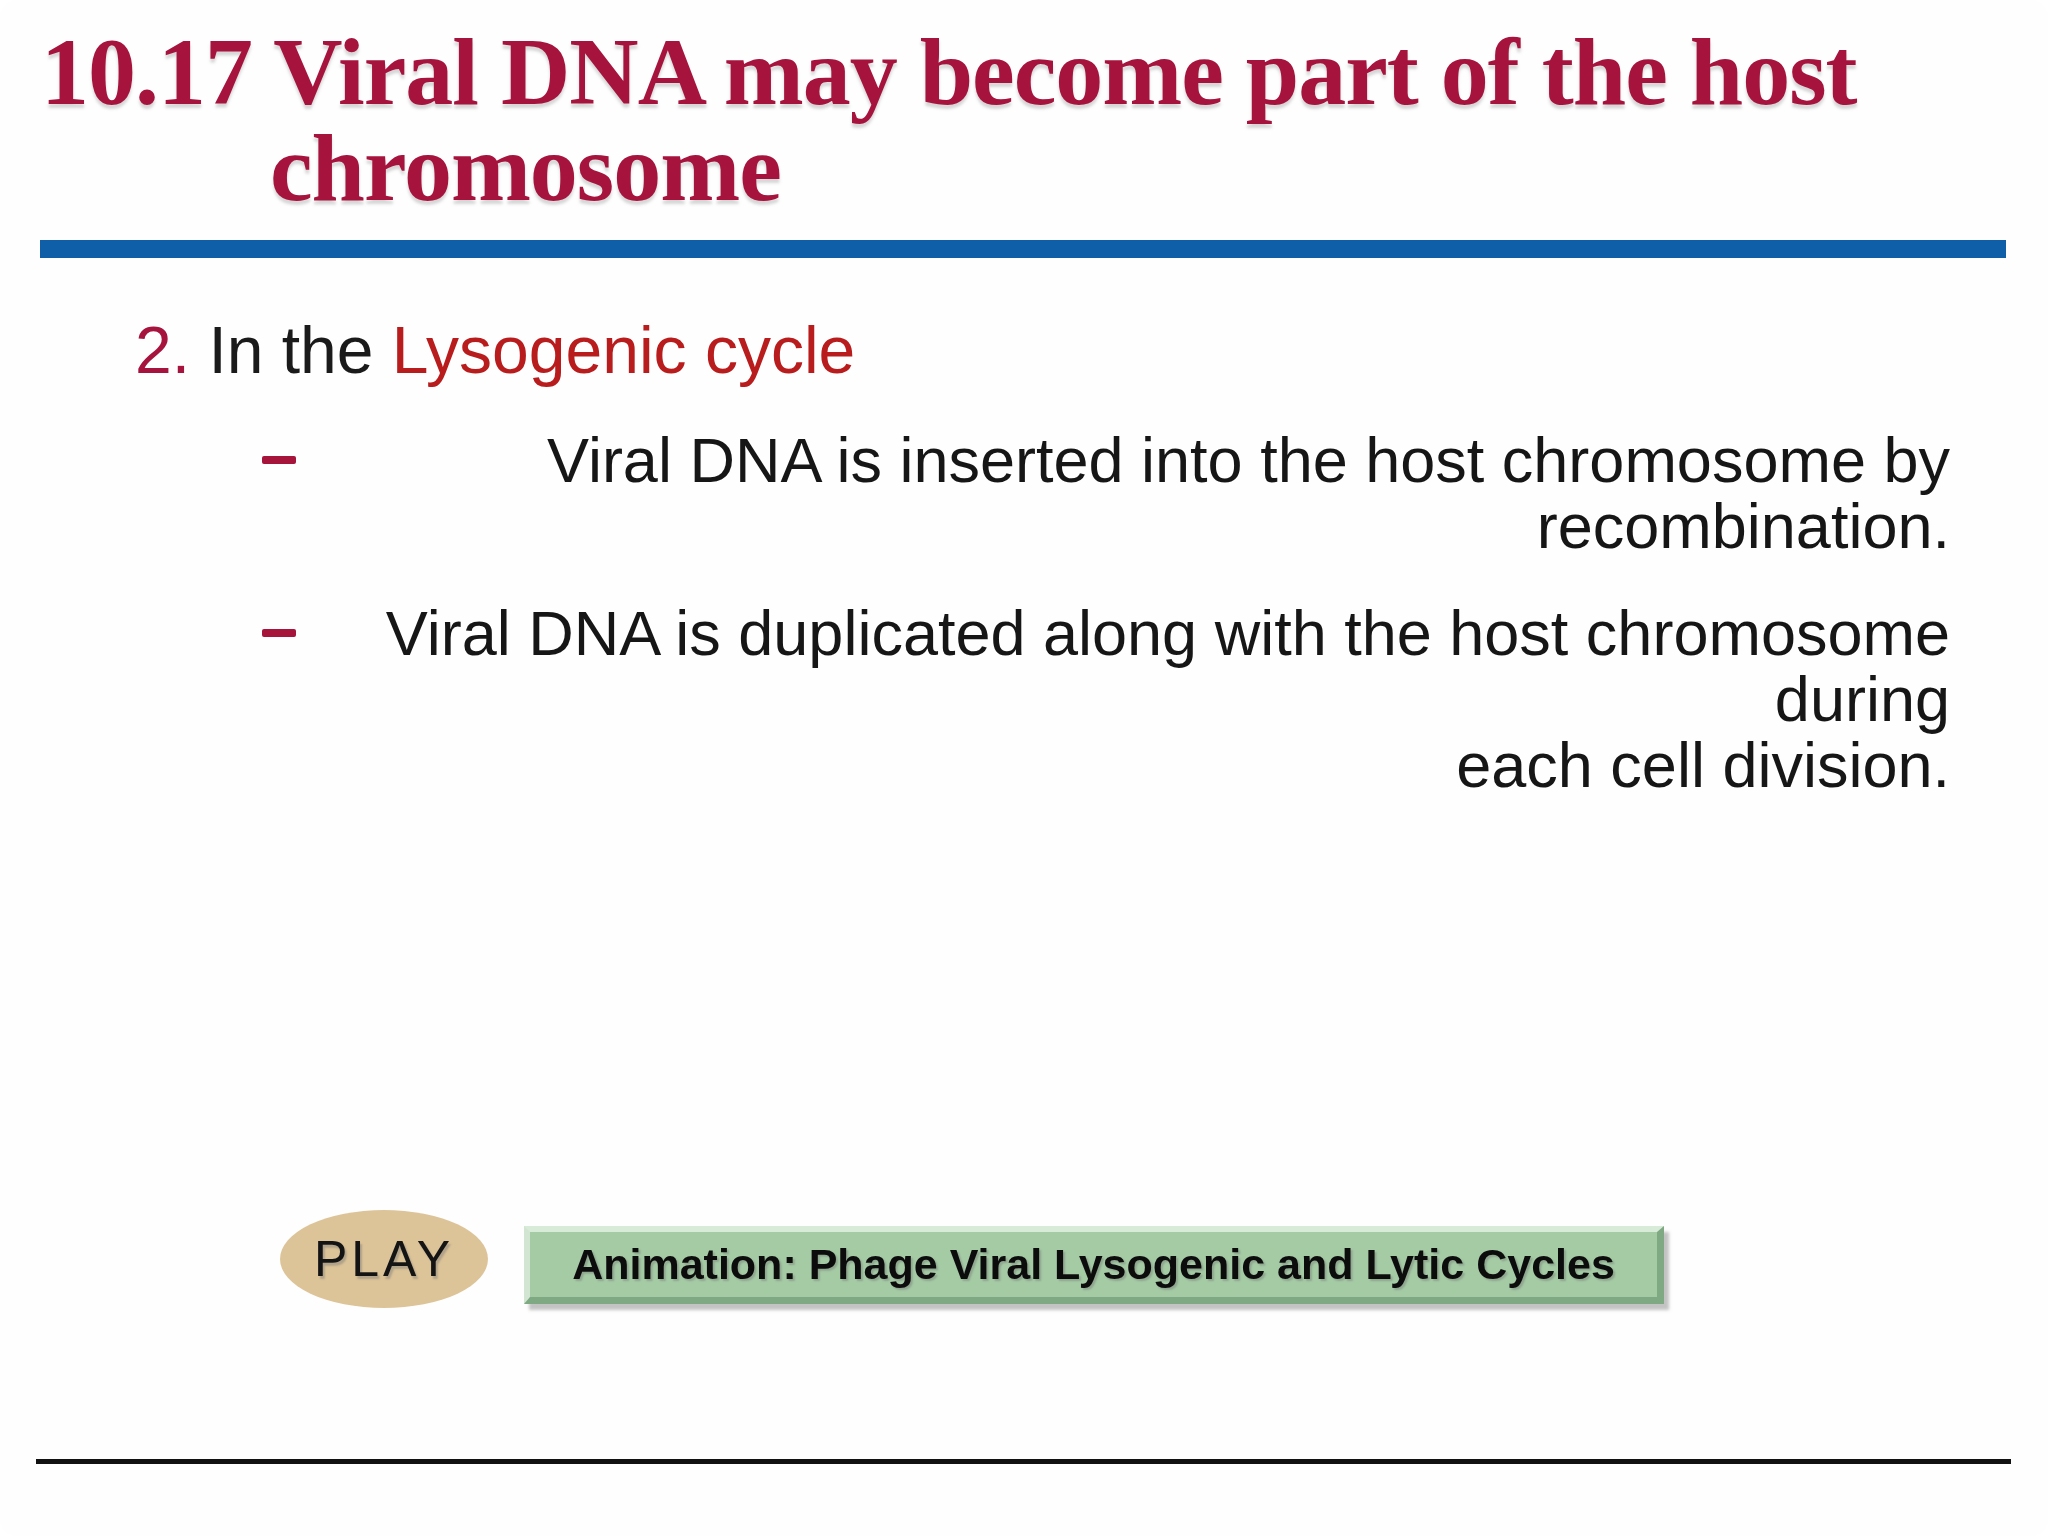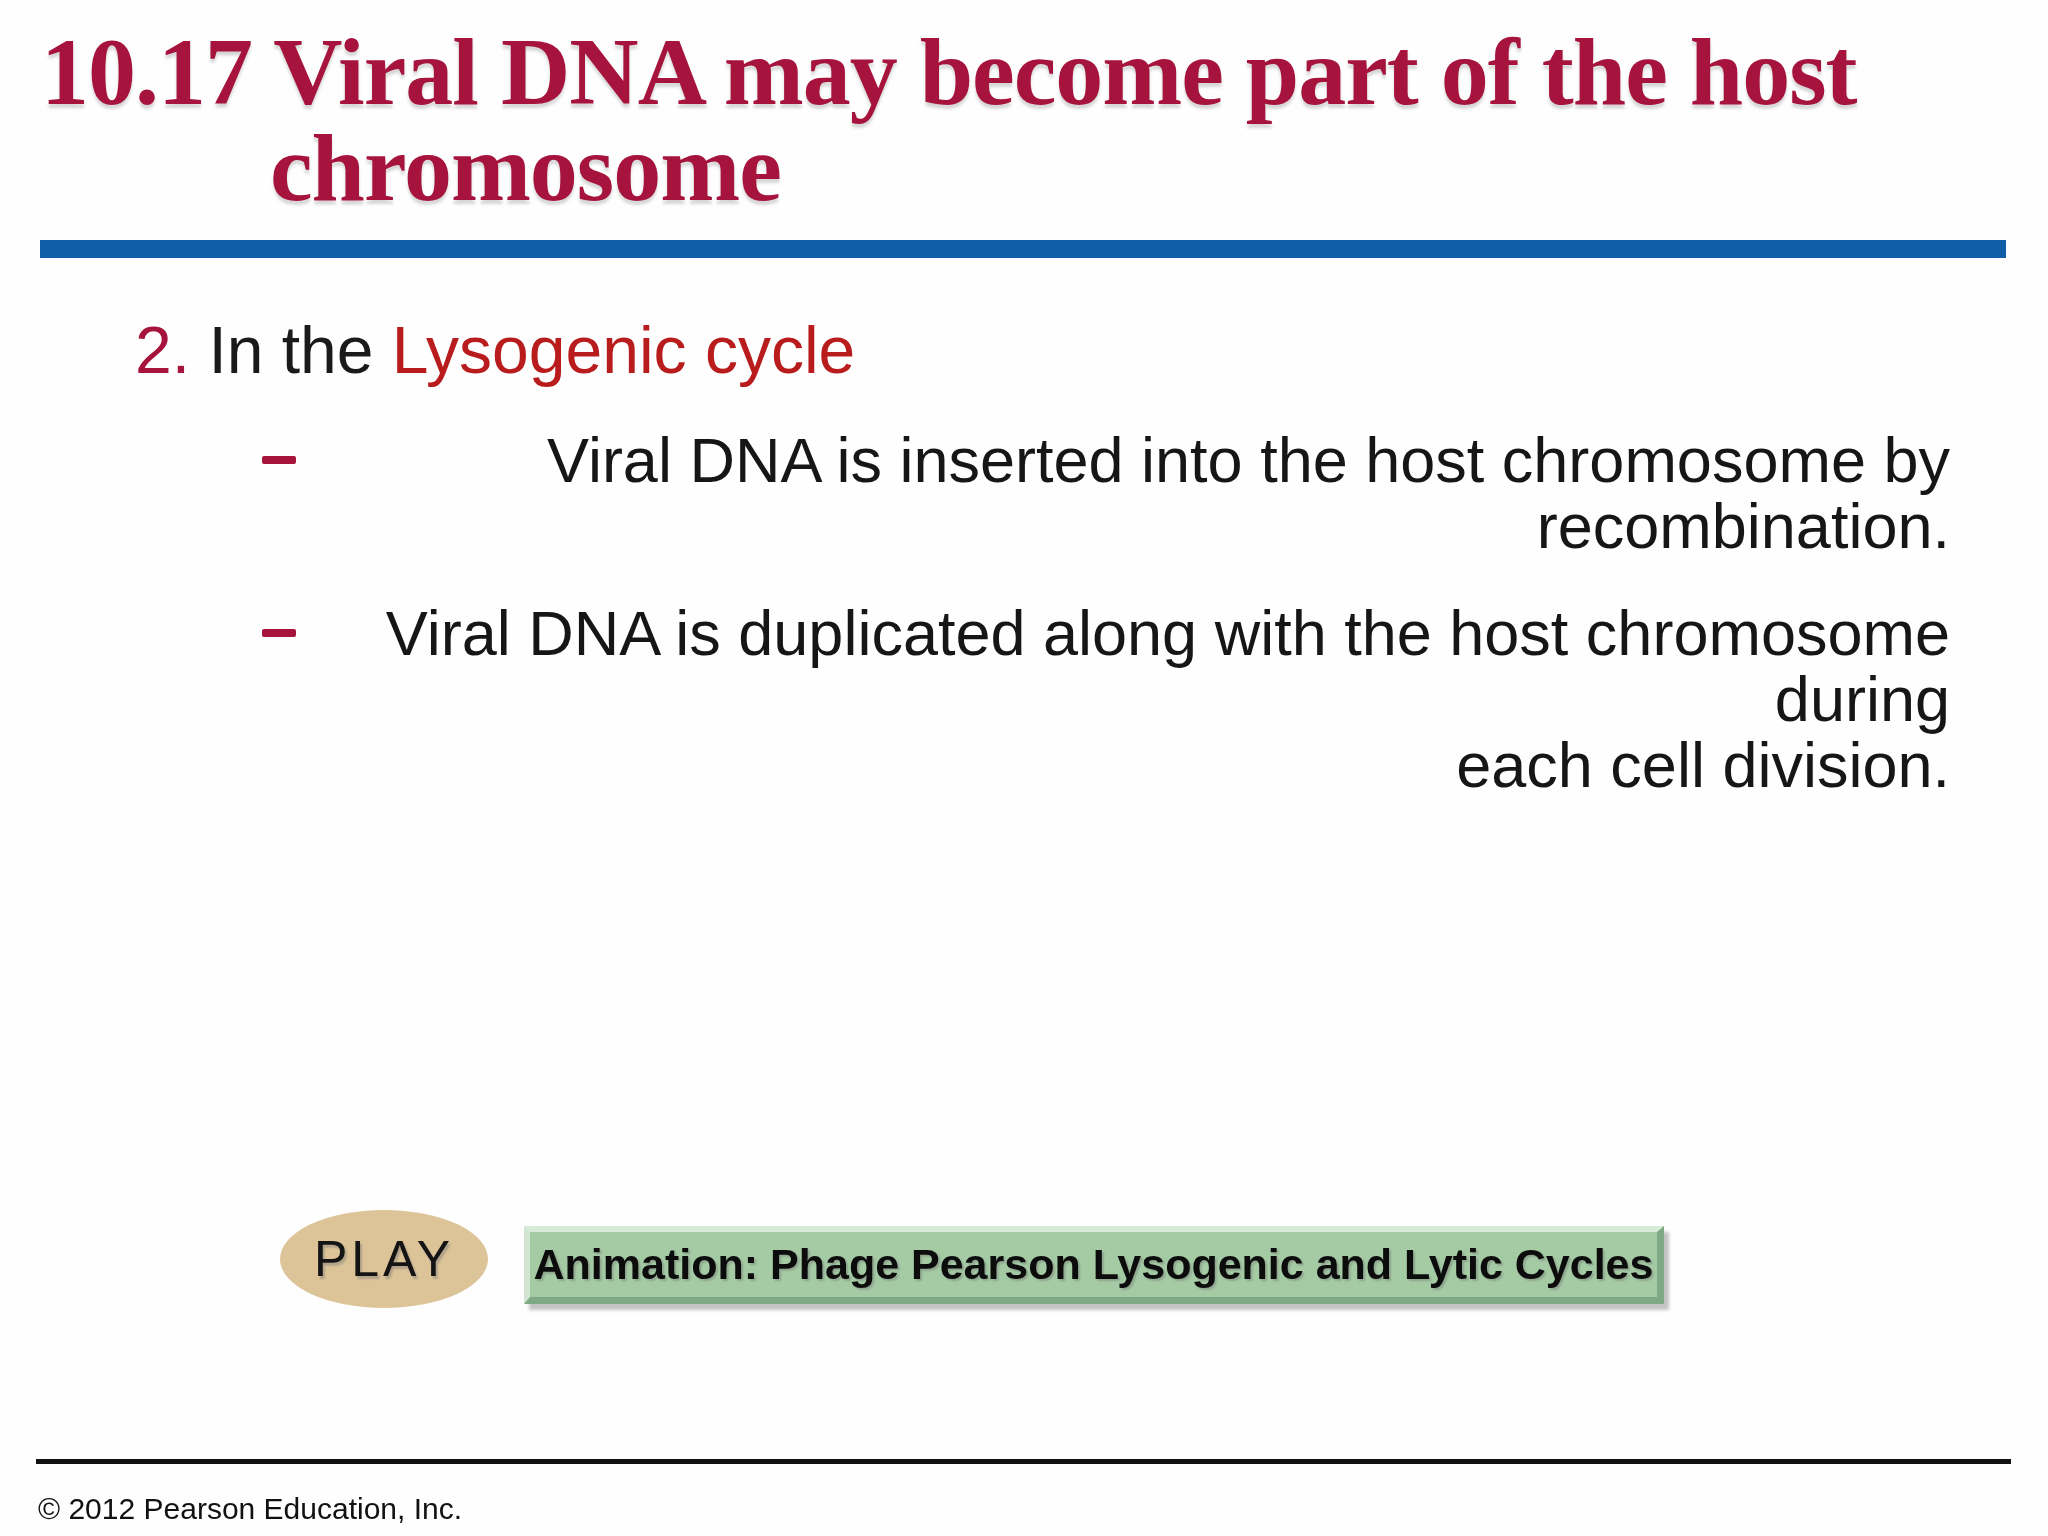--- a/index.html
+++ b/index.html
@@ -178,19 +178,18 @@
       <div>each cell division.</div>
     </div>
 
   </div>
 
   <div class="play-btn">
     <span>PLAY</span>
   </div>
 
   <div class="banner">
-    <span>Animation: Phage Pearson Lysogenic and Lytic Cycles</span>
+    <span>Animation: Phage Viral Lysogenic and Lytic Cycles</span>
   </div>
 
   <div class="footer-rule"></div>
-  <div class="copyright">© 2012 Pearson Education, Inc.</div>
 
 </div>
 
 </body></html>

